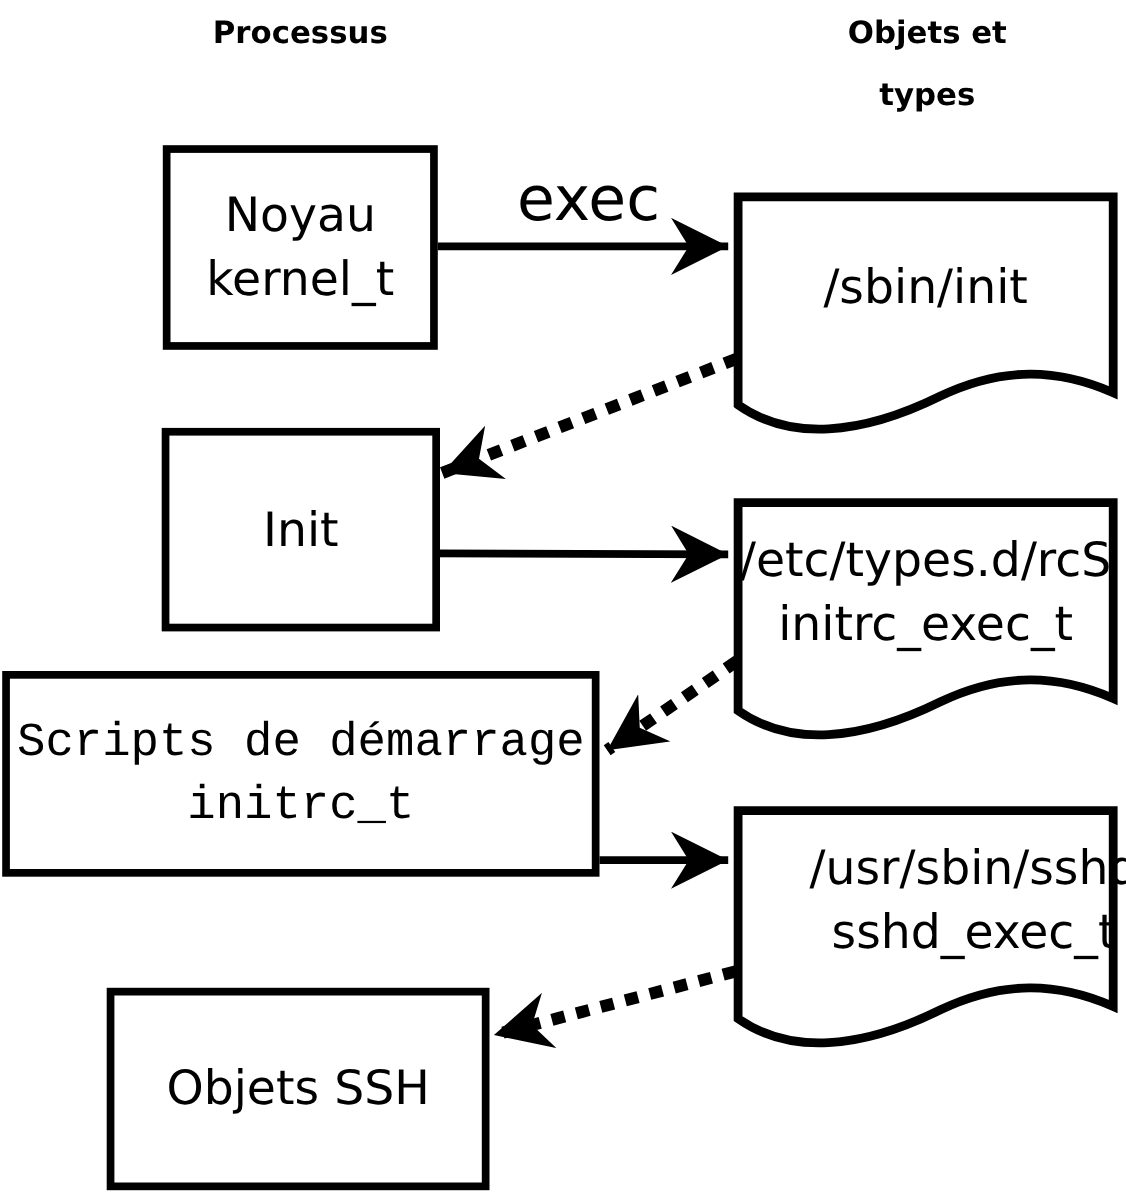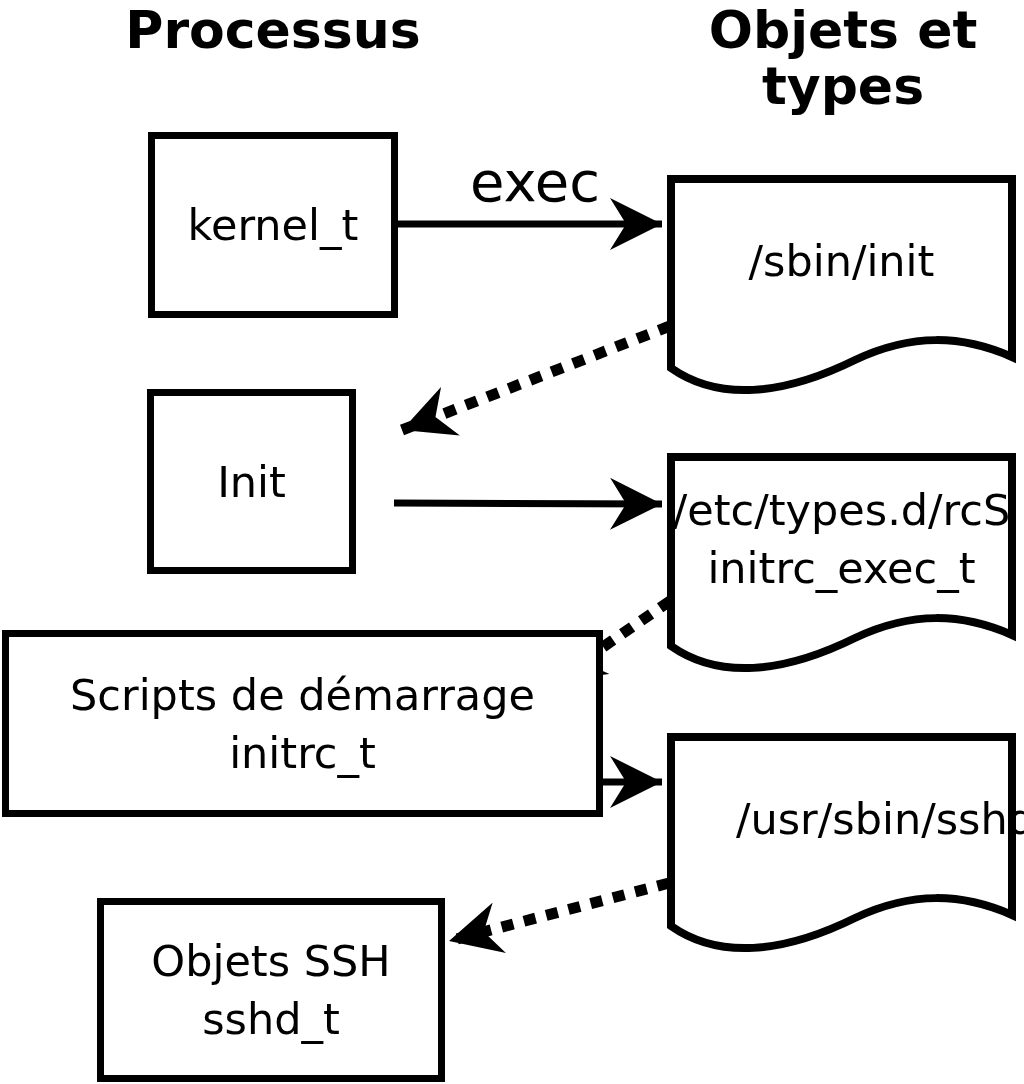--- a/index.html
+++ b/index.html
@@ -14,21 +14,21 @@
   }
   .layer-svg {
     position: absolute;
     left: 0; top: 0;
     width: 1024px; height: 1084px;
   }
   .hdr {
     position: absolute;
     text-align: center;
     font-weight: bold;
-    font-size: 52px;
+    font-size: 28px;
     line-height: 56px;
     white-space: nowrap;
   }
   .pbox {
     position: absolute;
     border: 7px solid #000000;
     background: #ffffff;
     box-sizing: border-box;
     display: flex;
     flex-direction: column;
@@ -84,40 +84,41 @@
 
   <div class="hdr" style="left:73px; top:2px; width:400px;">
     <div>Processus</div>
   </div>
   <div class="hdr" style="left:643px; top:2px; width:400px;">
     <div>Objets et</div>
     <div>types</div>
   </div>
 
   <div class="pbox" style="left:148px; top:132px; width:250px; height:186px;">
+    <div class="tline">Noyau</div>
     <div class="tline">kernel_t</div>
   </div>
-  <div class="pbox" style="left:147px; top:389px; width:209px; height:185px;">
+  <div class="pbox" style="left:147px; top:389px; width:253px; height:185px;">
     <div class="tline">Init</div>
   </div>
-  <div class="pbox" style="left:2px; top:630px; width:601px; height:187px;">
+  <div class="pbox" style="left:2px; top:610px; width:543px; height:187px;font-family:Liberation Mono, monospace;">
     <div class="tline">Scripts de démarrage</div>
     <div class="tline">initrc_t</div>
   </div>
   <div class="pbox" style="left:97px; top:898px; width:348px; height:184px;">
     <div class="tline">Objets SSH</div>
-    <div class="tline">sshd_t</div>
   </div>
 
   <div class="doctext" style="left:667px; top:178px; width:349px; height:165px;">
     <div class="tline">/sbin/init</div>
   </div>
   <div class="doctext" style="left:667px; top:456px; width:349px; height:165px;">
     <div class="tline">/etc/types.d/rcS</div>
     <div class="tline">initrc_exec_t</div>
   </div>
   <div class="doctext" style="left:667px; top:736px; width:349px; height:165px;padding-left:44px;">
     <div class="tline">/usr/sbin/sshd</div>
+    <div class="tline">sshd_exec_t</div>
   </div>
 
   <div class="edge-label" style="left:455px; top:158px; width:160px;">exec</div>
 
 </div>
 
 </body></html>

